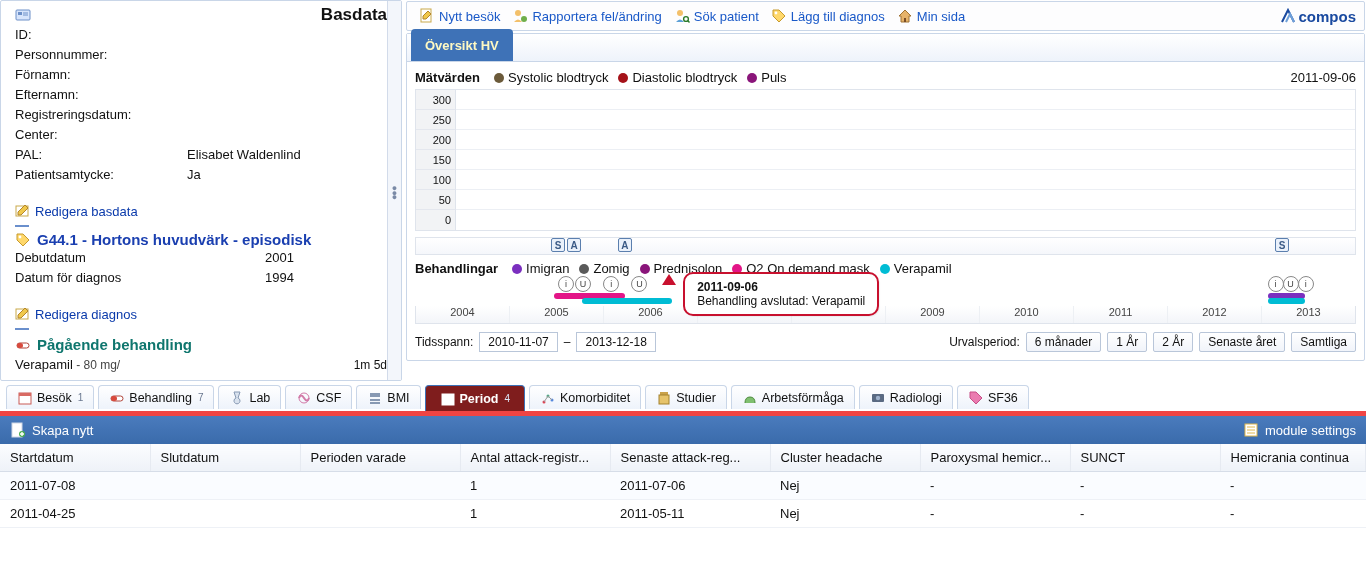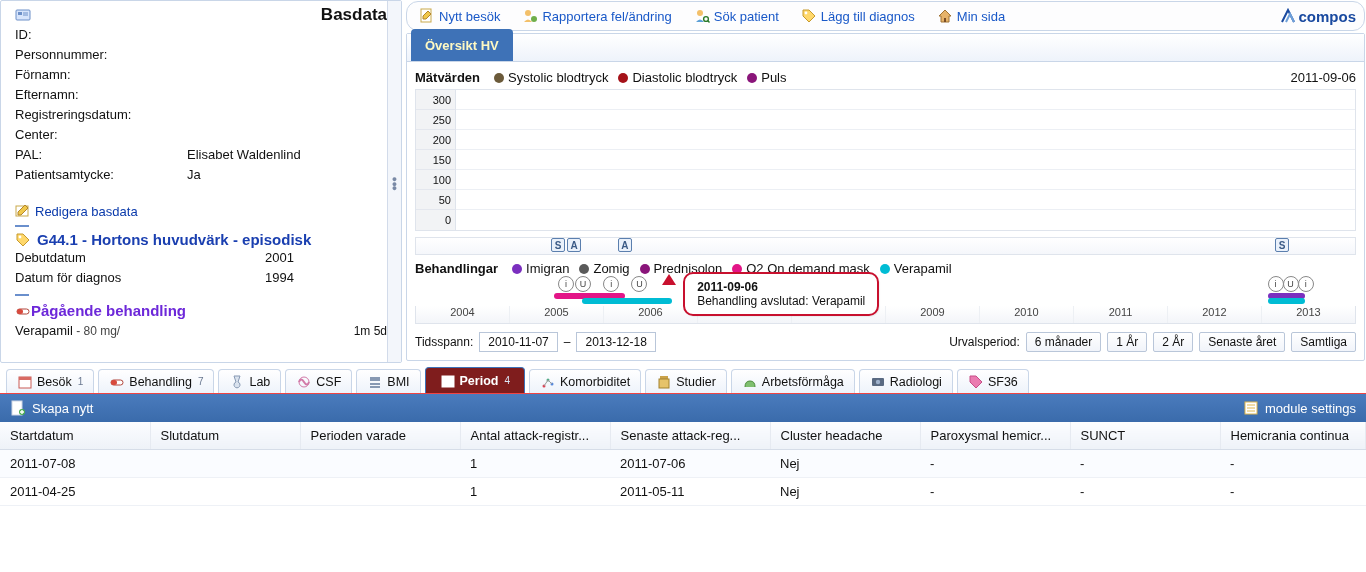--- a/index.html
+++ b/index.html
@@ -27,35 +27,35 @@
   .section-hdr {
     font-size: 17px; font-weight: bold;
     display: flex; align-items: center; gap: 6px; justify-content: space-between;
   }
   .field-line { display: flex; line-height: 20px; }
   .field-label { width: 172px; }
   .link-line { display: flex; align-items: center; gap: 4px; color: #1a59c8; margin-top: 18px; cursor: pointer; }
   .link-line svg { flex: none; }
   .hr-mark { border-top: 2px solid #6a8fcc; margin-top: 6px; width: 14px; }
   .diag-title { font-size: 15px; font-weight: bold; color: #1a3fb0; display: flex; align-items: center; gap: 6px; margin-top: 4px; }
-  .treat-title { font-size: 15px; font-weight: bold; color: #6d28d9; display: flex; align-items: center; margin-top: 6px; }
+  .treat-title { font-size: 15px; font-weight: bold; color: #0f766e; display: flex; align-items: center; gap: 6px; margin-top: 6px; }
   .treat-line { display: flex; justify-content: space-between; align-items: baseline; margin-top: 4px; }
   .drag-col {
     position: absolute; right: 0; top: 0; bottom: 0; width: 14px;
     background: #f3f6fb; border-left: 1px solid #d2dbea;
     display: flex; align-items: center; justify-content: center;
   }
   .drag-col span { color: #7a8aa6; letter-spacing: -4px; font-size: 9px; writing-mode: vertical-rl; }
 
   
   .right { flex: 1; min-width: 0; }
   .toolbar {
-    border: 1px solid #c9d6e8; border-radius: 12px; margin: 1px 1px 2px 4px;
+    border: 1px solid #c9d6e8; border-radius: 2px; margin: 1px 1px 2px 4px;
     padding: 4px 8px; background: #fdfdfe;
-    display: flex; align-items: center; gap: 14px;
+    display: flex; align-items: center; gap: 4px;
   }
   .tb-item { display: inline-flex; align-items: center; gap: 4px; color: #1a59c8; cursor: pointer; padding: 2px 4px; }
   .brand { margin-left: auto; font-weight: bold; color: #1a4aa0; font-size: 15px; display: flex; align-items: center; gap: 2px; }
 
   .panel {
     border: 1px solid #c9d6e8; border-radius: 2px; margin: 0 1px 2px 4px; background: #fff;
   }
   .tab-row {
     background: linear-gradient(#fff,#eef3fb);
     border-bottom: 1px solid #c9d6e8;
@@ -149,23 +149,22 @@
 
   .bottom-controls {
     display:flex; align-items:center; padding:6px 8px 8px 8px; gap:6px; font-size:12px;
   }
   .txtfield { border:1px solid #b9c6d9; padding:2px 8px; background:#fff; font-size:12px; }
   .btn-sm { border:1px solid #b9c6d9; border-radius:2px; padding:2px 8px; background:linear-gradient(#fff,#f1f4fa); font-size:12px; cursor:pointer; }
 
   
   .module-tabs {
     display:flex; gap:4px; padding:4px 6px 0 6px;
-    border-bottom:1px solid #ef4444;
+    border-bottom:5px solid #ef4444;
     background:#fff;
-    align-items:flex-end;
   }
   .mtab {
     border:1px solid #c9d6e8; border-bottom:none;
     border-radius:4px 4px 0 0;
     background:linear-gradient(#fff,#eef3fb);
     padding:4px 10px;
     display:flex; align-items:center; gap:4px;
     cursor:pointer;
     font-size:12.5px;
     height:24px;
@@ -274,20 +273,29 @@
         <span>G44.1 - Hortons huvudvärk - episodisk</span>
       </div>
       <div class="field-line">
           <span class="field-label" style="width:250px">Debutdatum</span>
           <span>2001</span>
         </div>
       <div class="field-line">
           <span class="field-label" style="width:250px">Datum för diagnos</span>
           <span>1994</span>
         </div>
+      <div class="link-line">
+        <span class="ic">
+            <svg viewBox="0 0 16 16">
+              <rect x="1" y="3" width="12" height="10" fill="#fff" stroke="#c9a94a"></rect>
+              <path d="M10 2 L13 5 L6 12 L3 12 L3 9 Z" fill="#f0c84b" stroke="#b4862b"></path>
+            </svg>
+          </span>
+        <a>Redigera diagnos</a>
+      </div>
 
       <div class="hr-mark"></div>
       <div class="treat-title">
         <span class="ic">
             <svg viewBox="0 0 16 16">
               <rect x="2" y="6" width="12" height="5" rx="2.5" fill="#fff" stroke="#b1453a"></rect>
               <rect x="2" y="6" width="6" height="5" rx="2.5" fill="#d84a3d"></rect>
             </svg>
           </span>
         <span>Pågående behandling</span>

